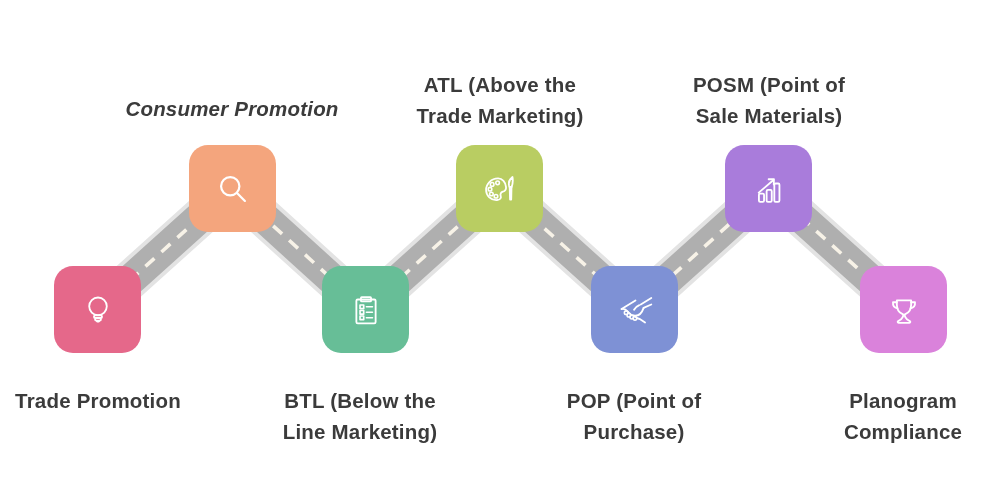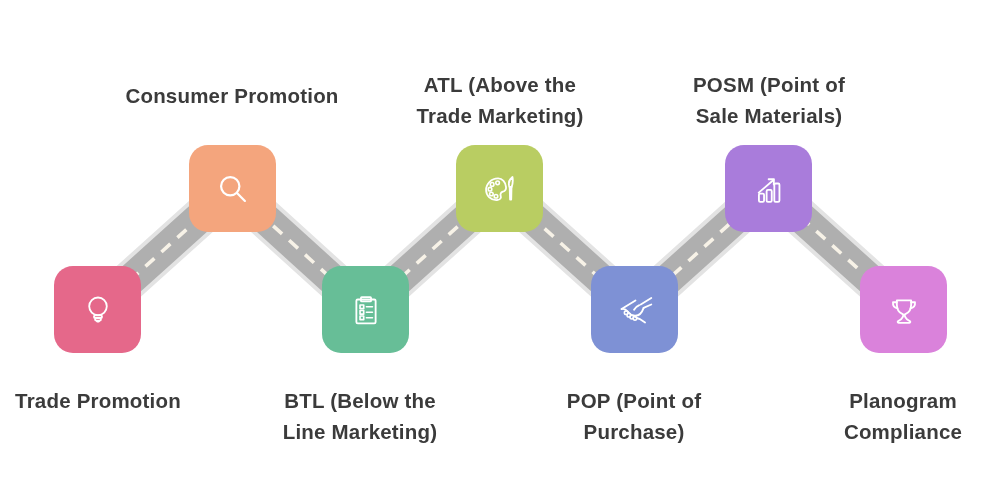--- a/index.html
+++ b/index.html
@@ -19,21 +19,21 @@
   .n3{left:456px;top:145px;}
   .n4{left:591px;top:266px;}
   .n5{left:725px;top:145px;}
   .n6{left:860px;top:266px;}
   .label{
     position:absolute;width:260px;text-align:center;
     font-size:20.5px;font-weight:700;line-height:31px;letter-spacing:.2px;
     color:var(--label-color,#3B3B3B);white-space:pre-line;
   }
   .l0{left:-32px;top:385px;}
-  .l1{left:102px;top:80px;}
+  .l1{left:102px;top:93px;font-style:italic;}
   .l2{left:230px;top:385px;}
   .l3{left:370px;top:69px;}
   .l4{left:504px;top:385px;}
   .l5{left:639px;top:69px;}
   .l6{left:773px;top:385px;}
 </style>
 </head>
 <body>
 
 <div class="stage" style="--label-color: #3B3B3B;">

